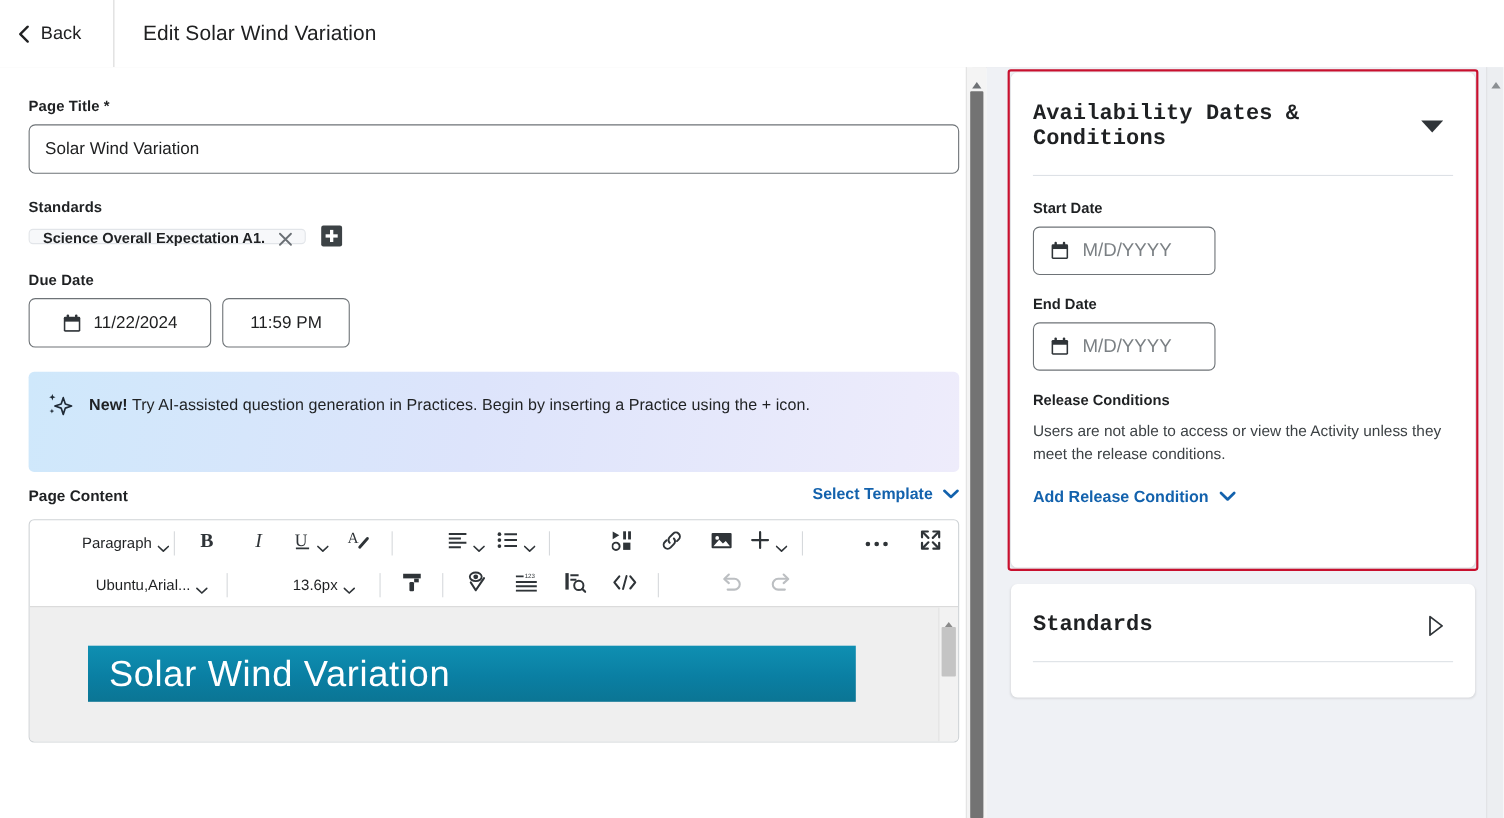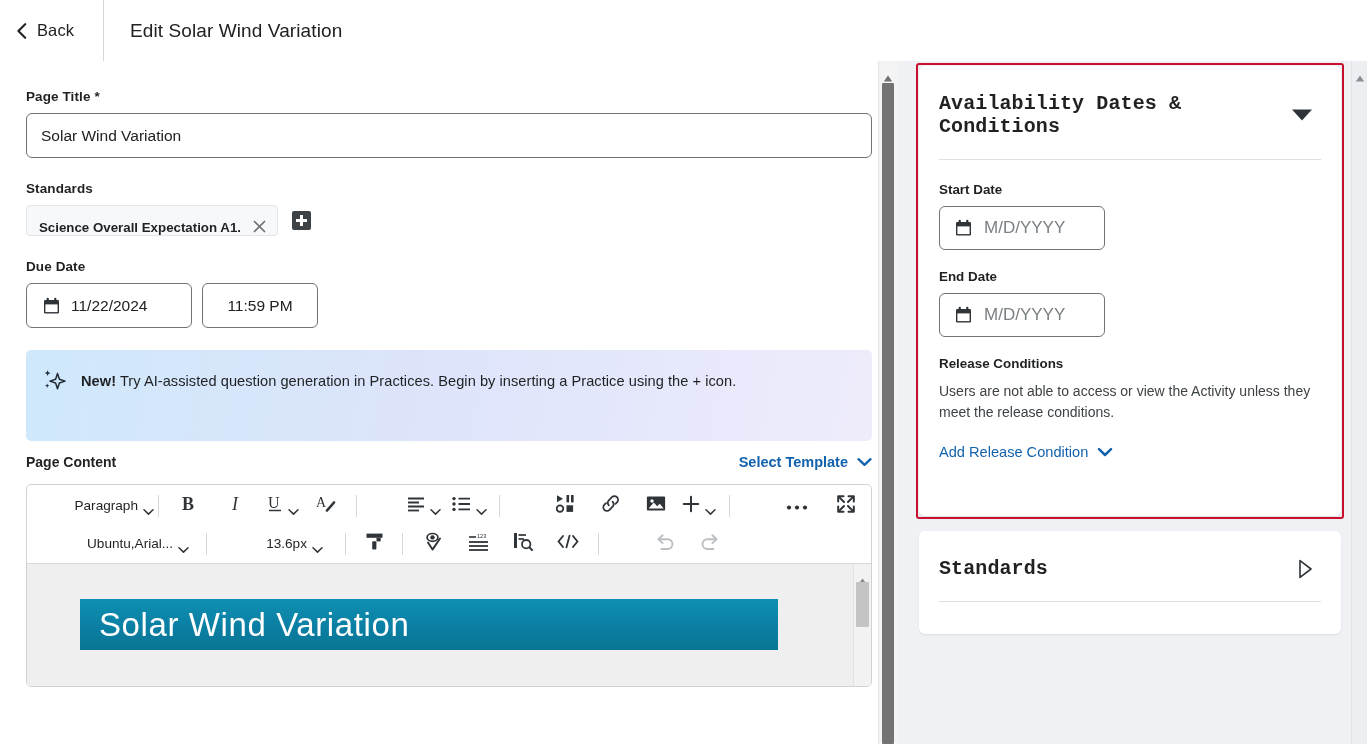--- a/index.html
+++ b/index.html
@@ -46,40 +46,40 @@
     width:846px;height:45px;box-sizing:border-box;
     border:1px solid #6e7377;border-radius:6px;background:#fff;
     font-family:"Liberation Sans",sans-serif;font-size:15.5px;color:#202122;
     padding:0 14px;outline:none;
   }
 
   .block{margin-top:23px;}
 
   .chip-row{display:flex;align-items:center;gap:14px;}
   .chip{
-    height:31px;display:inline-flex;align-items:flex-end;gap:10px;
+    height:14px;display:inline-flex;align-items:flex-start;gap:10px;
     background:#f7f8fa;border:1px solid #e2e5e9;border-radius:4px;
     padding:0 9px 0 12px;box-sizing:border-box;cursor:default;
   }
   .chip-text{font-size:13.3px;font-weight:bold;color:#1f2123;white-space:nowrap;}
   .chip-x{width:17px;height:17px;display:block;cursor:pointer;}
   .add-std{
     width:19px;height:19px;background:#3c4245;border-radius:2px;
     position:relative;cursor:pointer;flex:none;
   }
   .add-std:before,.add-std:after{
     content:"";position:absolute;background:#fff;
   }
   .add-std:before{left:4px;top:8px;width:11px;height:3px;}
   .add-std:after{left:8px;top:4px;width:3px;height:11px;}
 
   .date-row{display:flex;gap:10px;align-items:center;}
   .date-box{
     height:45px;box-sizing:border-box;border:1px solid #6e7377;border-radius:6px;
-    background:#fff;display:flex;align-items:center;gap:11px;padding:0 16px;cursor:pointer;
+    background:#fff;display:flex;align-items:center;gap:11px;padding:0 30px;cursor:pointer;
   }
   .date-box.w1{width:166px;}
   .date-box.w2{width:116px;justify-content:center;padding:0;}
   .date-val{font-size:15.5px;color:#202122;}
   .cal-ico{display:block;width:17px;height:18px;flex:none;}
 
   
   .ai-banner{
     margin-top:22px;width:846px;height:91px;box-sizing:border-box;
     background:linear-gradient(100deg,#cfe8fb 0%,#dde4fb 48%,#eeecfb 100%);
@@ -178,21 +178,21 @@
   .date-input{
     width:166px;height:44px;box-sizing:border-box;border:1px solid #6e7377;border-radius:6px;
     background:#fff;display:flex;align-items:center;gap:12px;padding:0 15px;cursor:pointer;
   }
   .ph{font-size:17px;color:#7b8084;}
   .sub-gap{margin-top:19px;}
   .rc-desc{
     font-size:14px;color:#3d4245;line-height:21px;margin-top:10px;width:382px;
   }
   .arc{display:flex;align-items:center;gap:9px;margin-top:20px;cursor:pointer;}
-  .arc-label{font-size:14.6px;font-weight:normal;color:#1362ad;}
+  .arc-label{font-size:14.6px;font-weight:bold;color:#1362ad;}
 
   
   .rp-scroll{
     position:absolute;left:1351px;top:61px;width:16px;height:683px;background:#eceef1;
     border-left:1px solid #e0e2e5;
   }
   .rp-arrow{position:absolute;left:3px;top:7px;width:10px;height:7px;}
   .top-strip{position:absolute;left:0;top:0;width:1367px;height:5px;background:#ffffff;}
 </style>
 </head>

